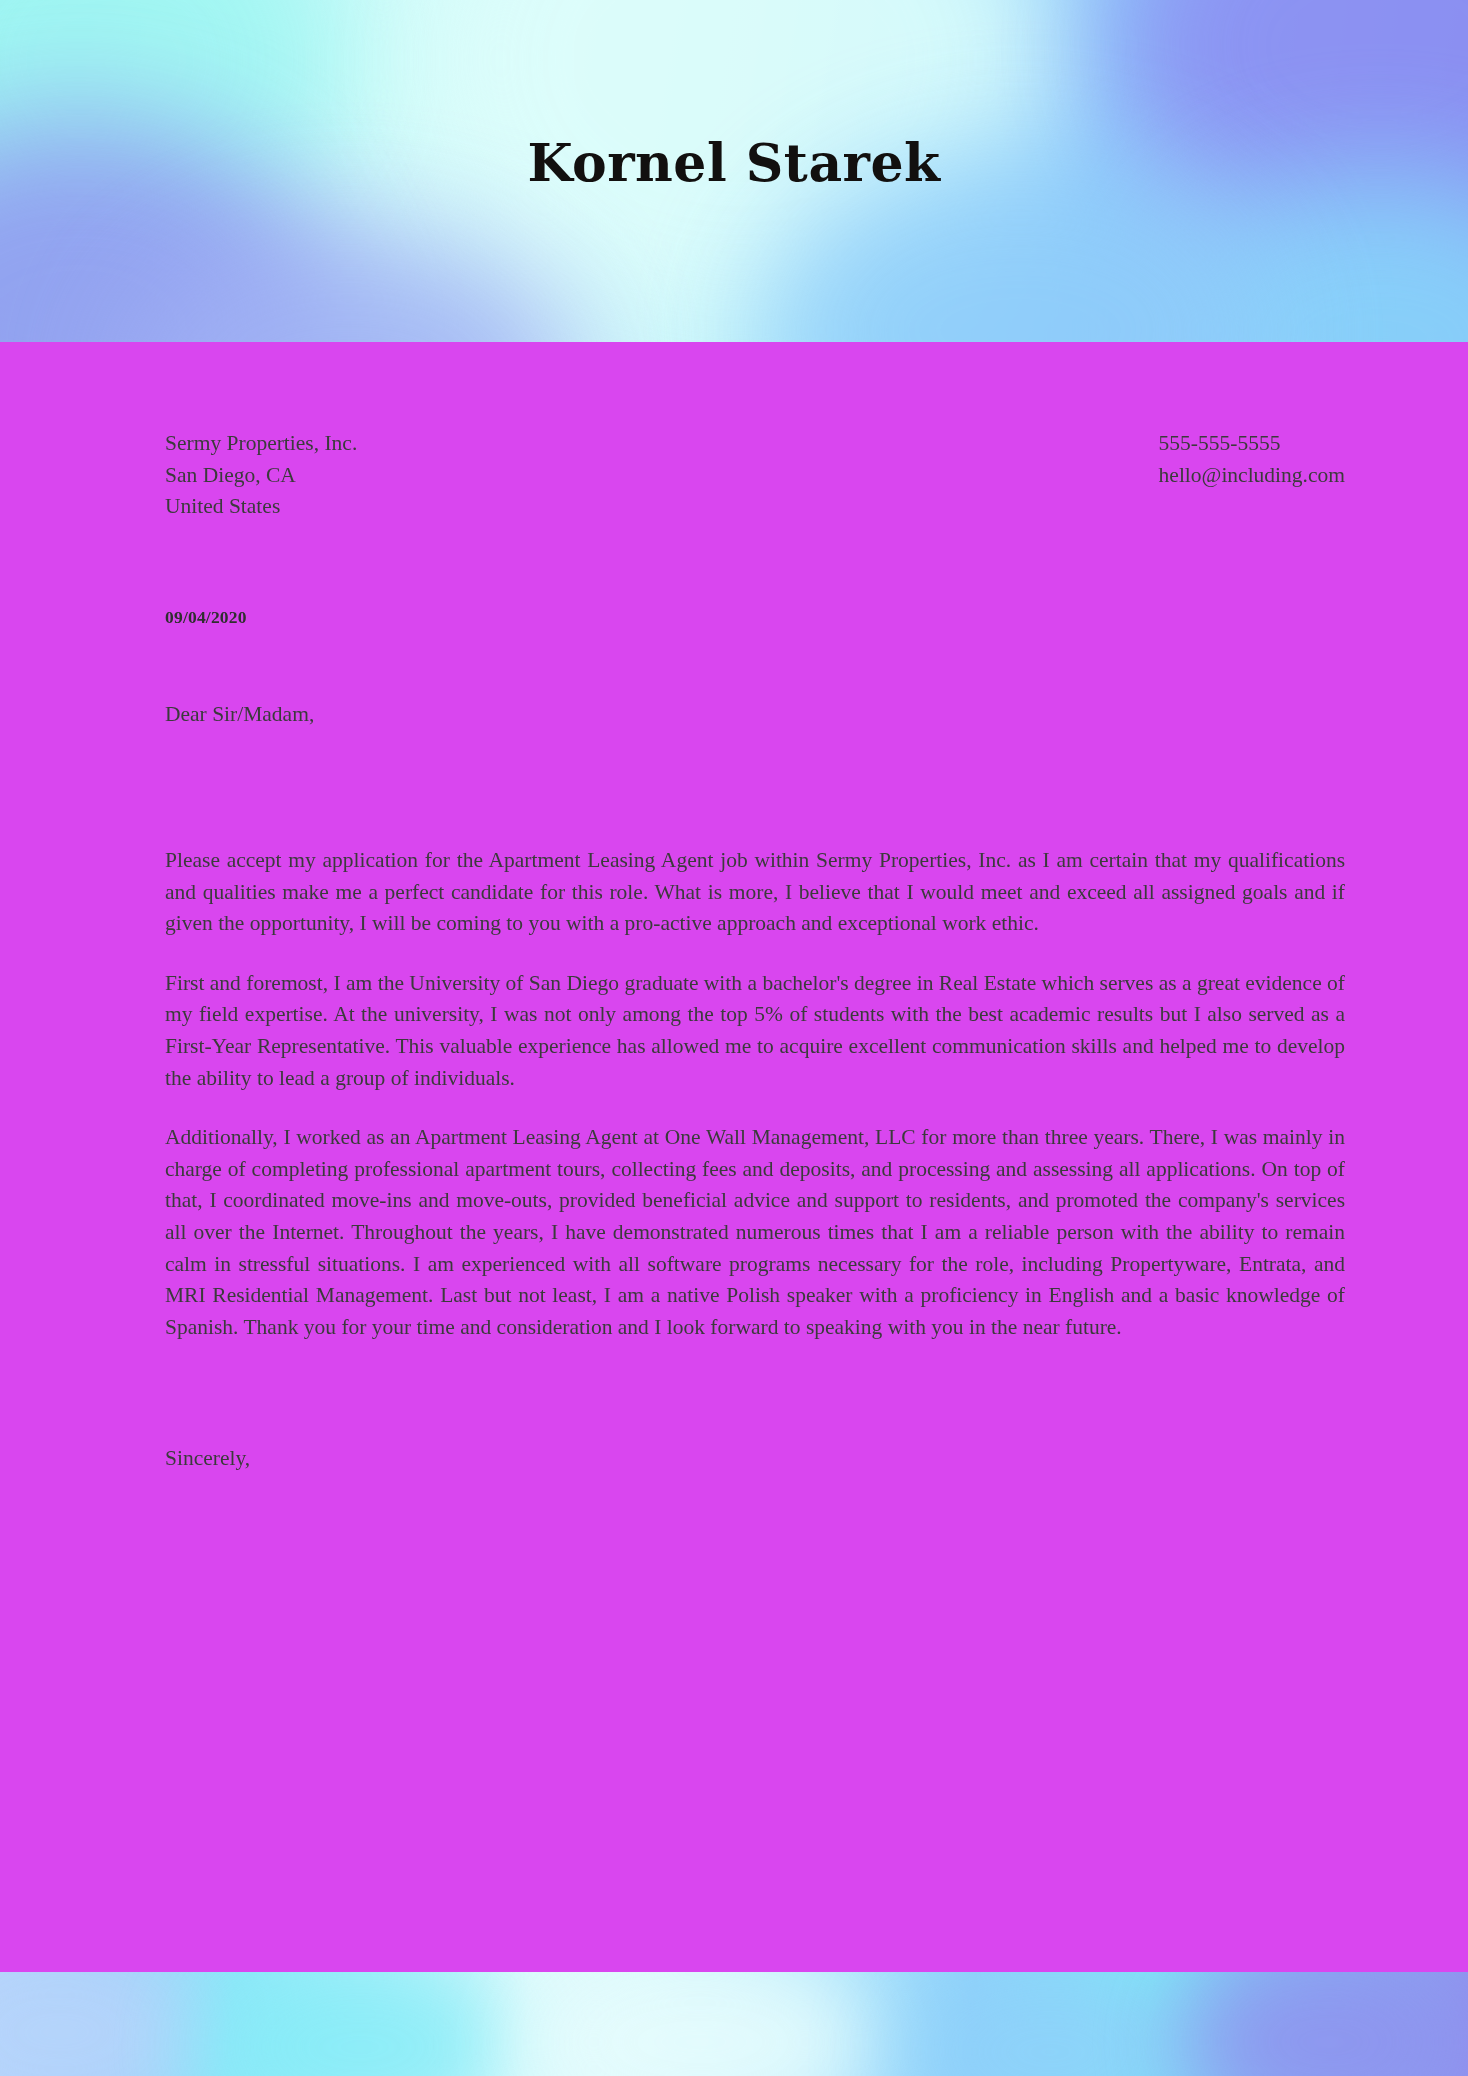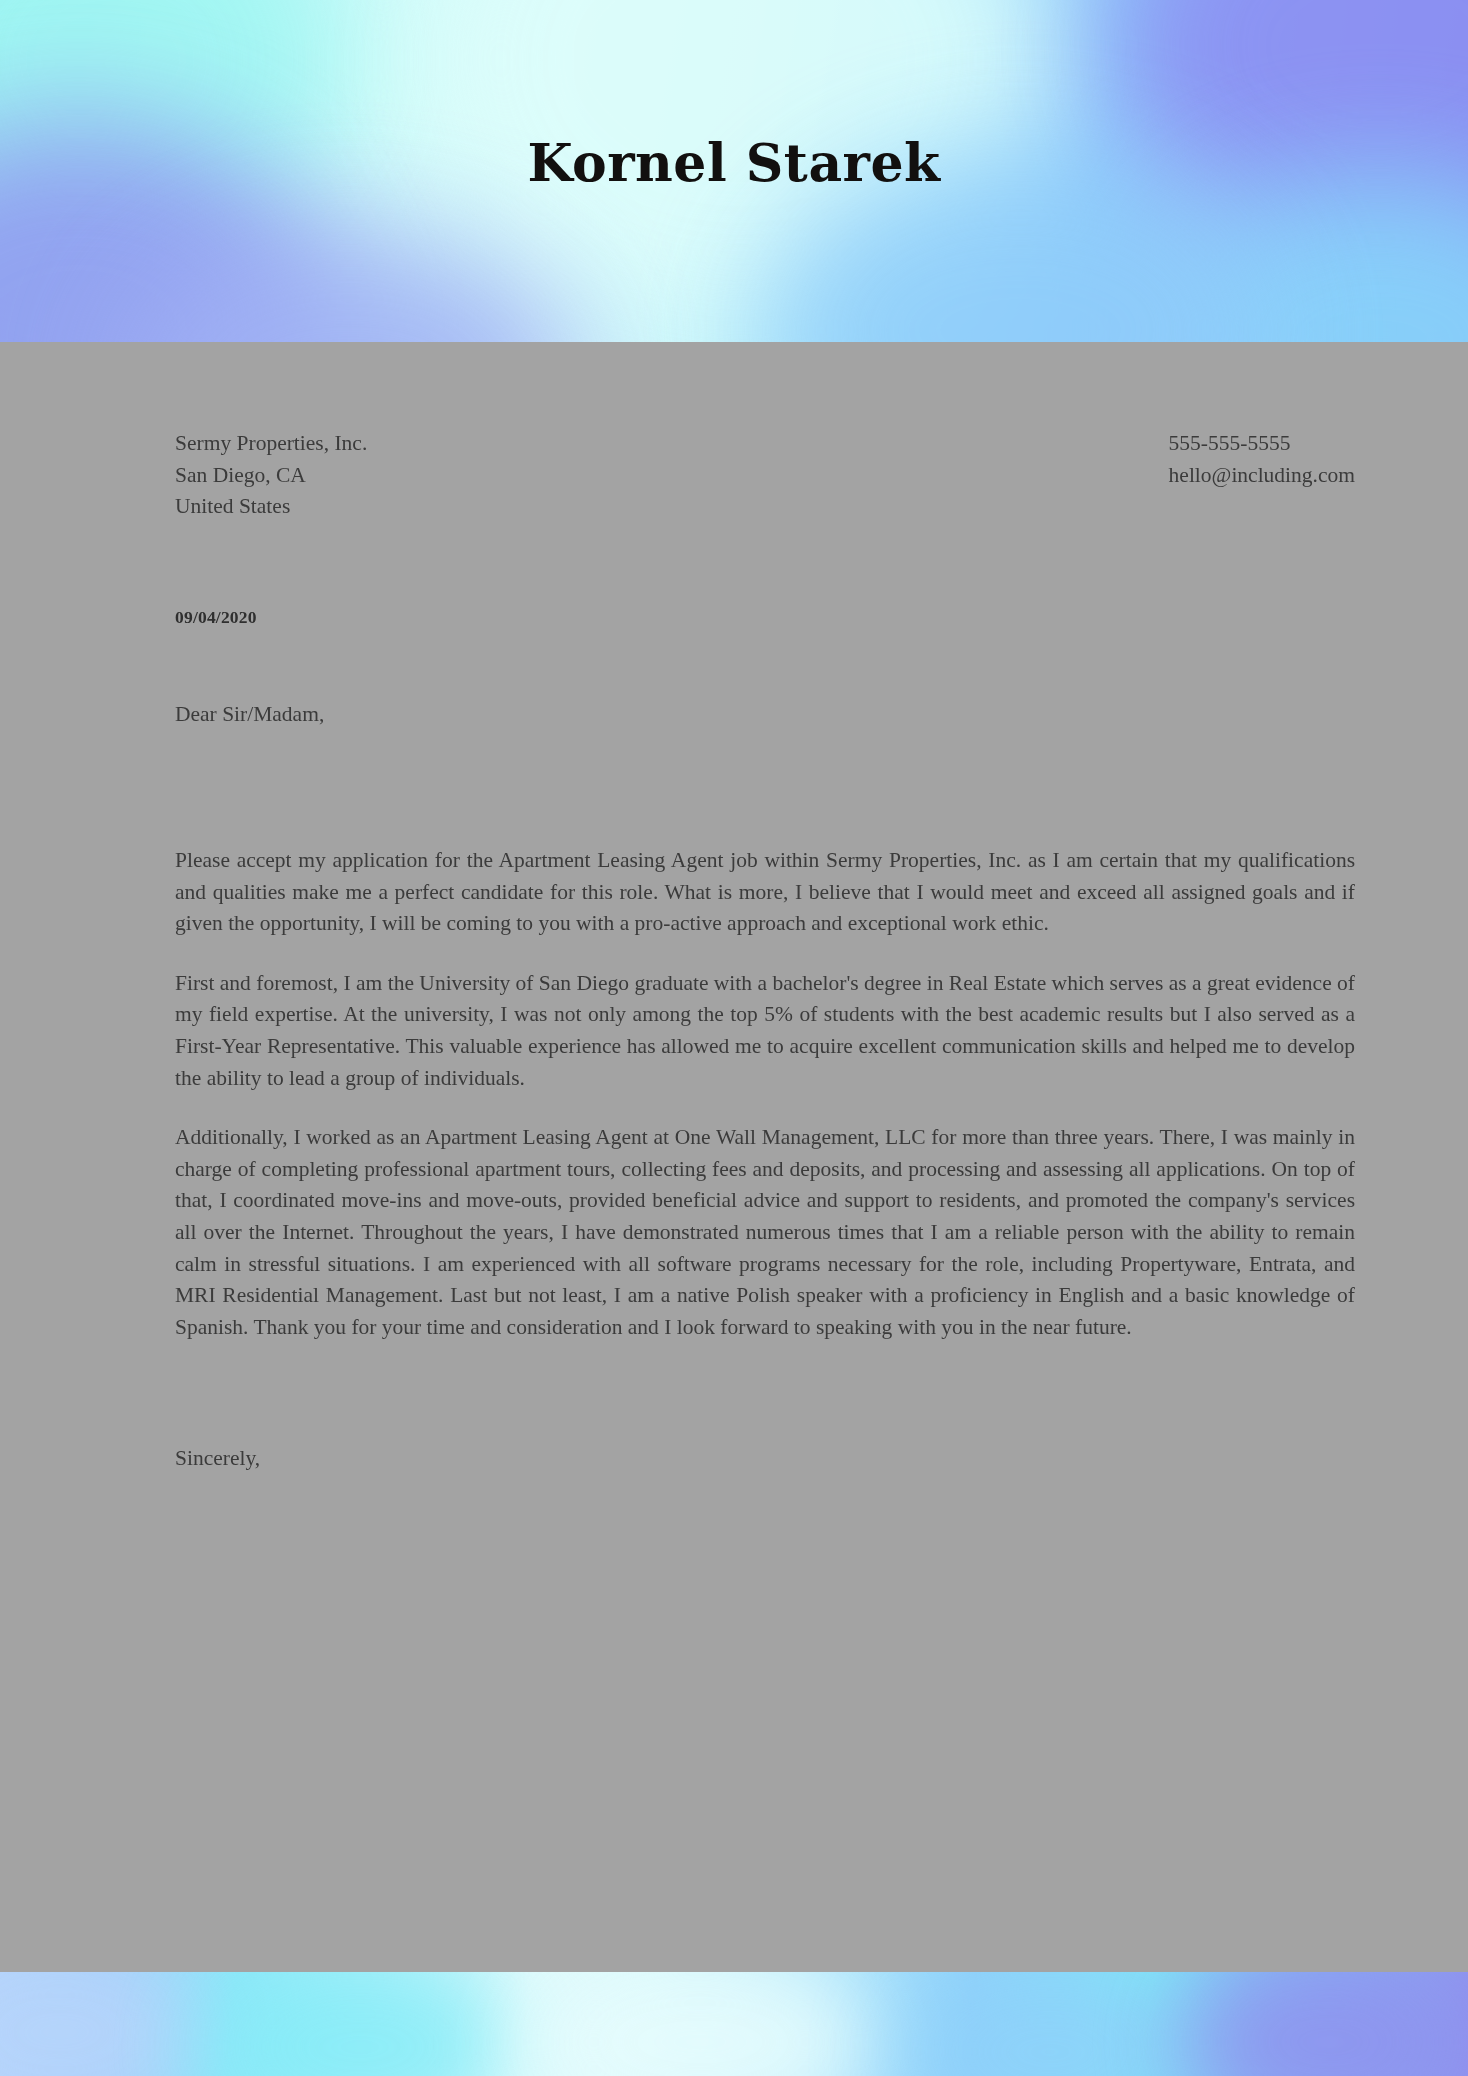--- a/index.html
+++ b/index.html
@@ -5,21 +5,21 @@
   html, body {
     margin: 0;
     padding: 0;
     background: #ffffff;
   }
 
   .page {
     position: relative;
     width: 1468px;
     height: 2076px;
-    background: #a3a3a3;
+    background: #d946ef;
     overflow: hidden;
     font-family: "Liberation Serif", "DejaVu Serif", serif;
     color: #3a3a3a;
   }
 
   
   .header-band {
     position: absolute;
     left: 0;
     top: 0;
@@ -91,21 +91,21 @@
     font-size: 52px;
     letter-spacing: 0.5px;
     color: #12100f;
     line-height: 1.1;
     z-index: 5;
   }
 
   
   .body-area {
     position: absolute;
-    left: 175px;
+    left: 165px;
     top: 342px;
     width: 1180px;
   }
 
   .meta-row {
     position: relative;
     display: flex;
     justify-content: space-between;
     align-items: flex-start;
     padding-top: 86px;

